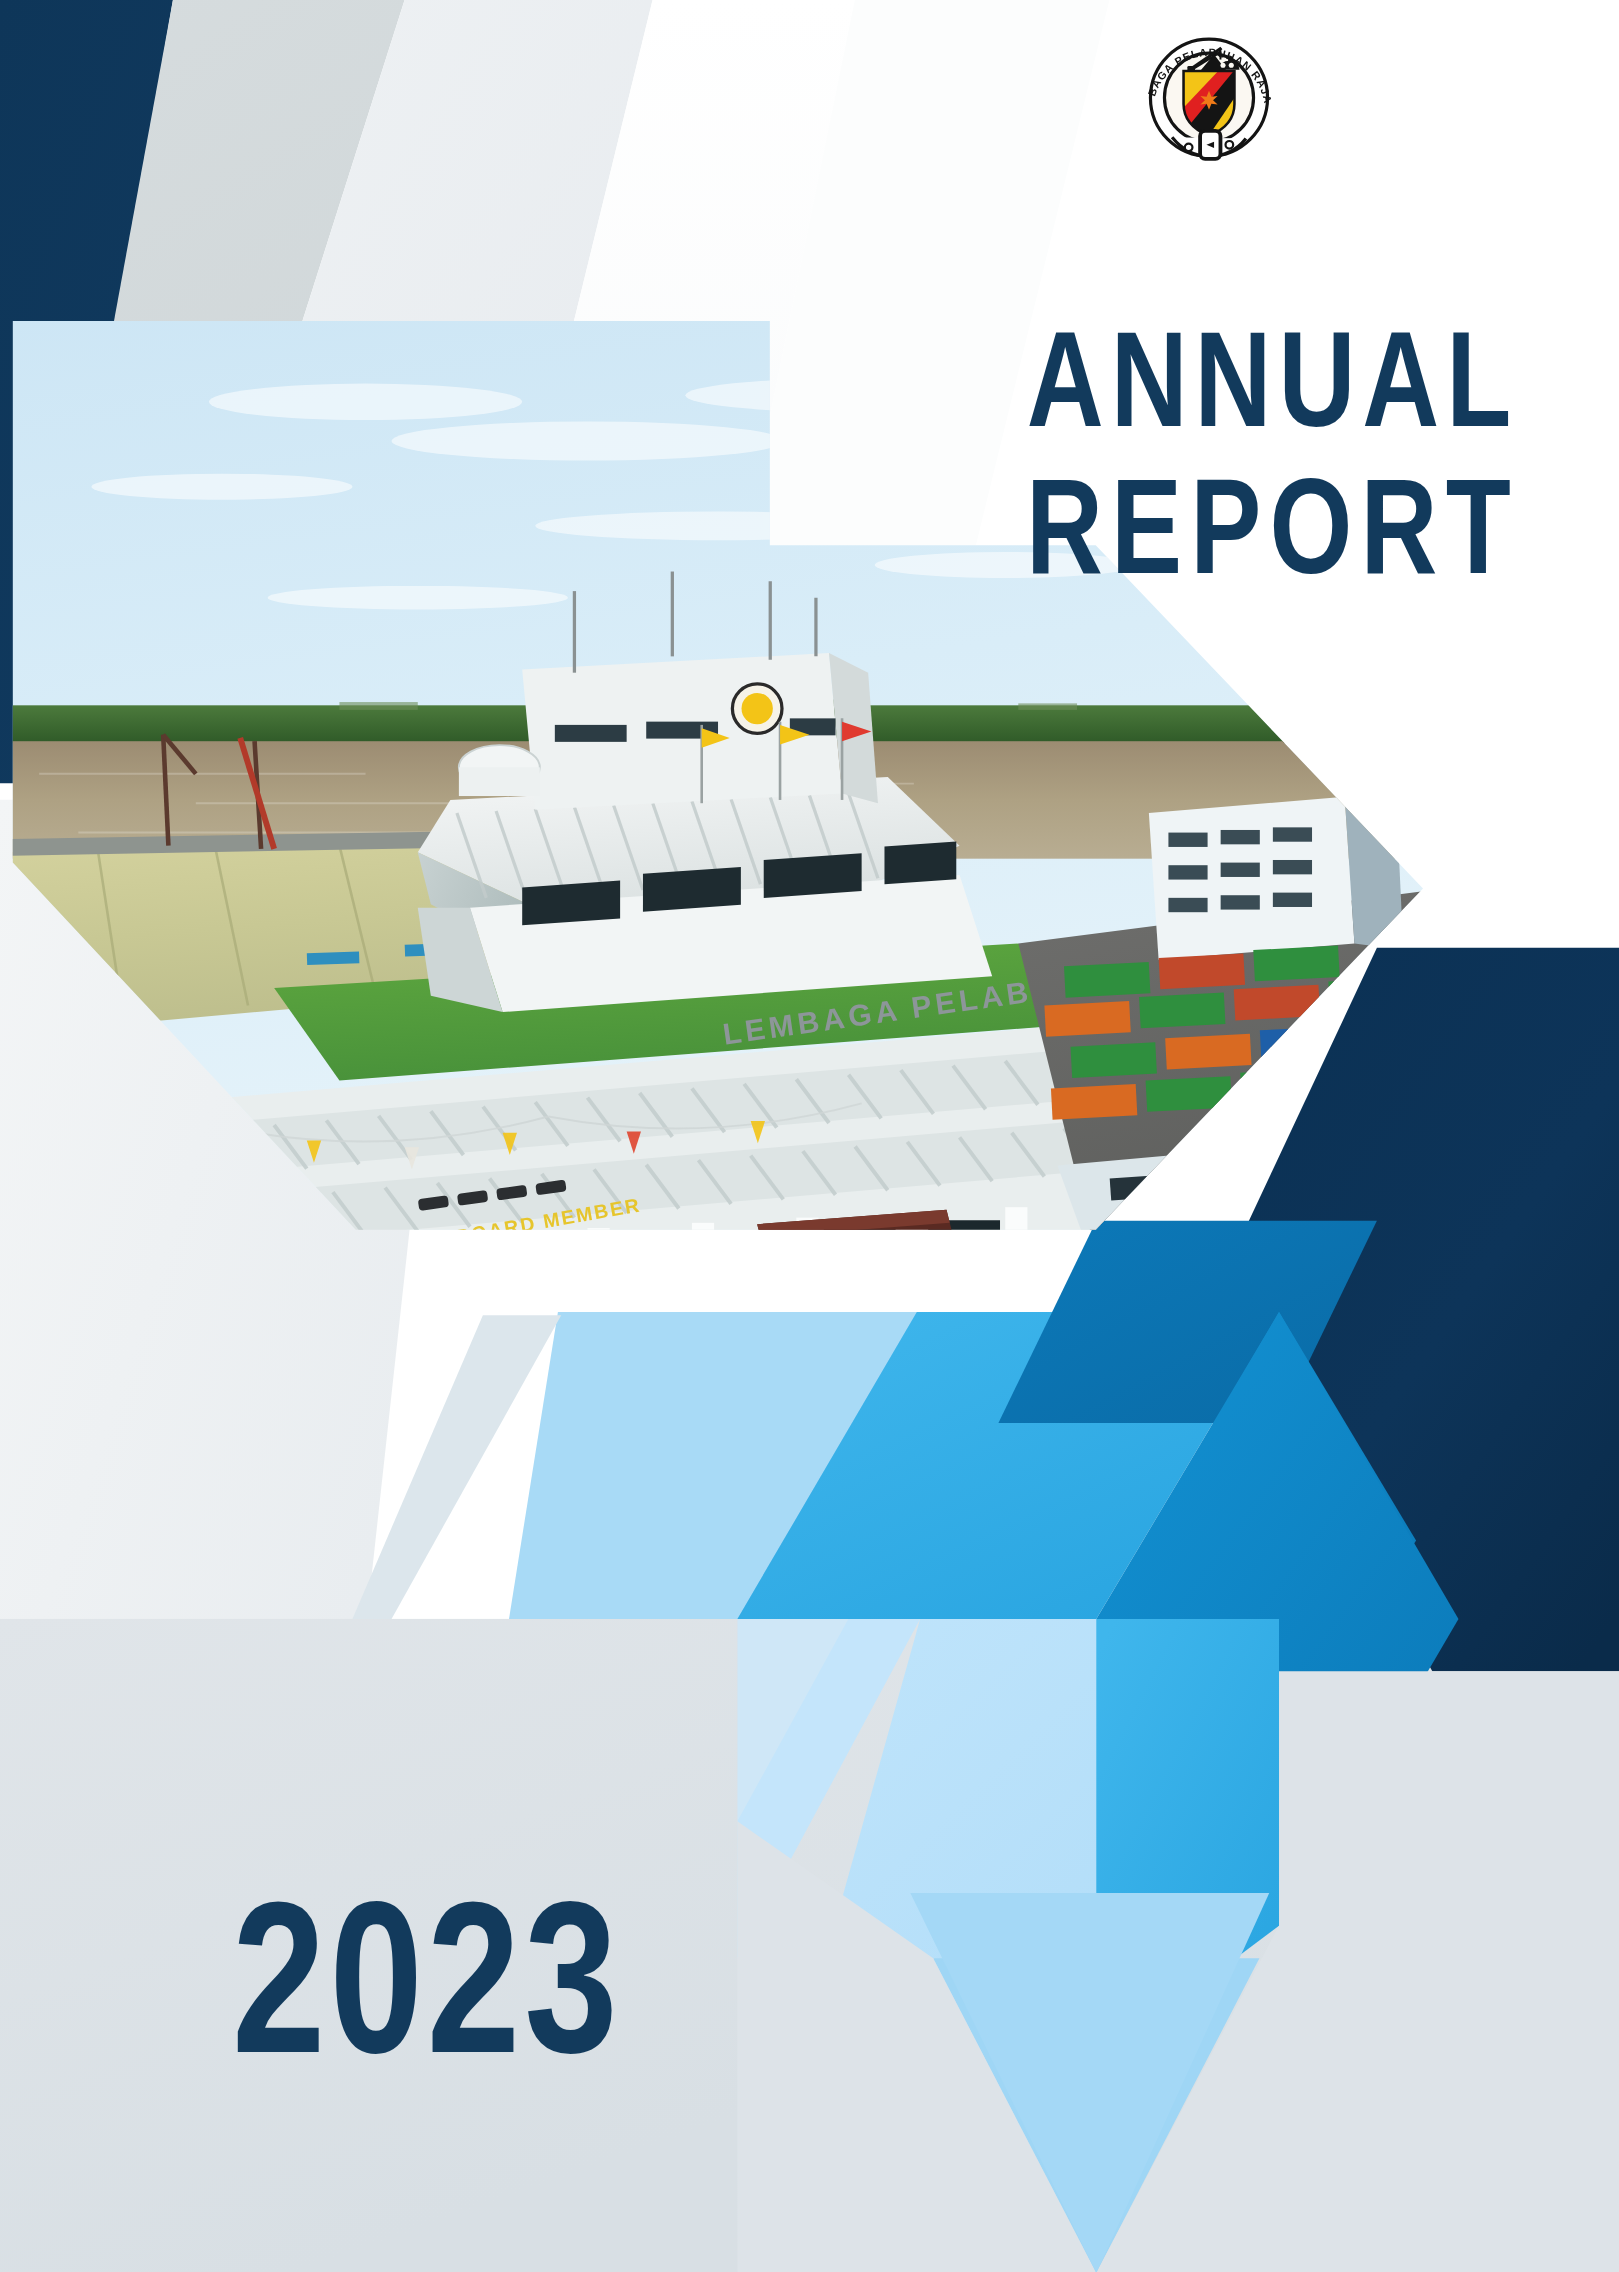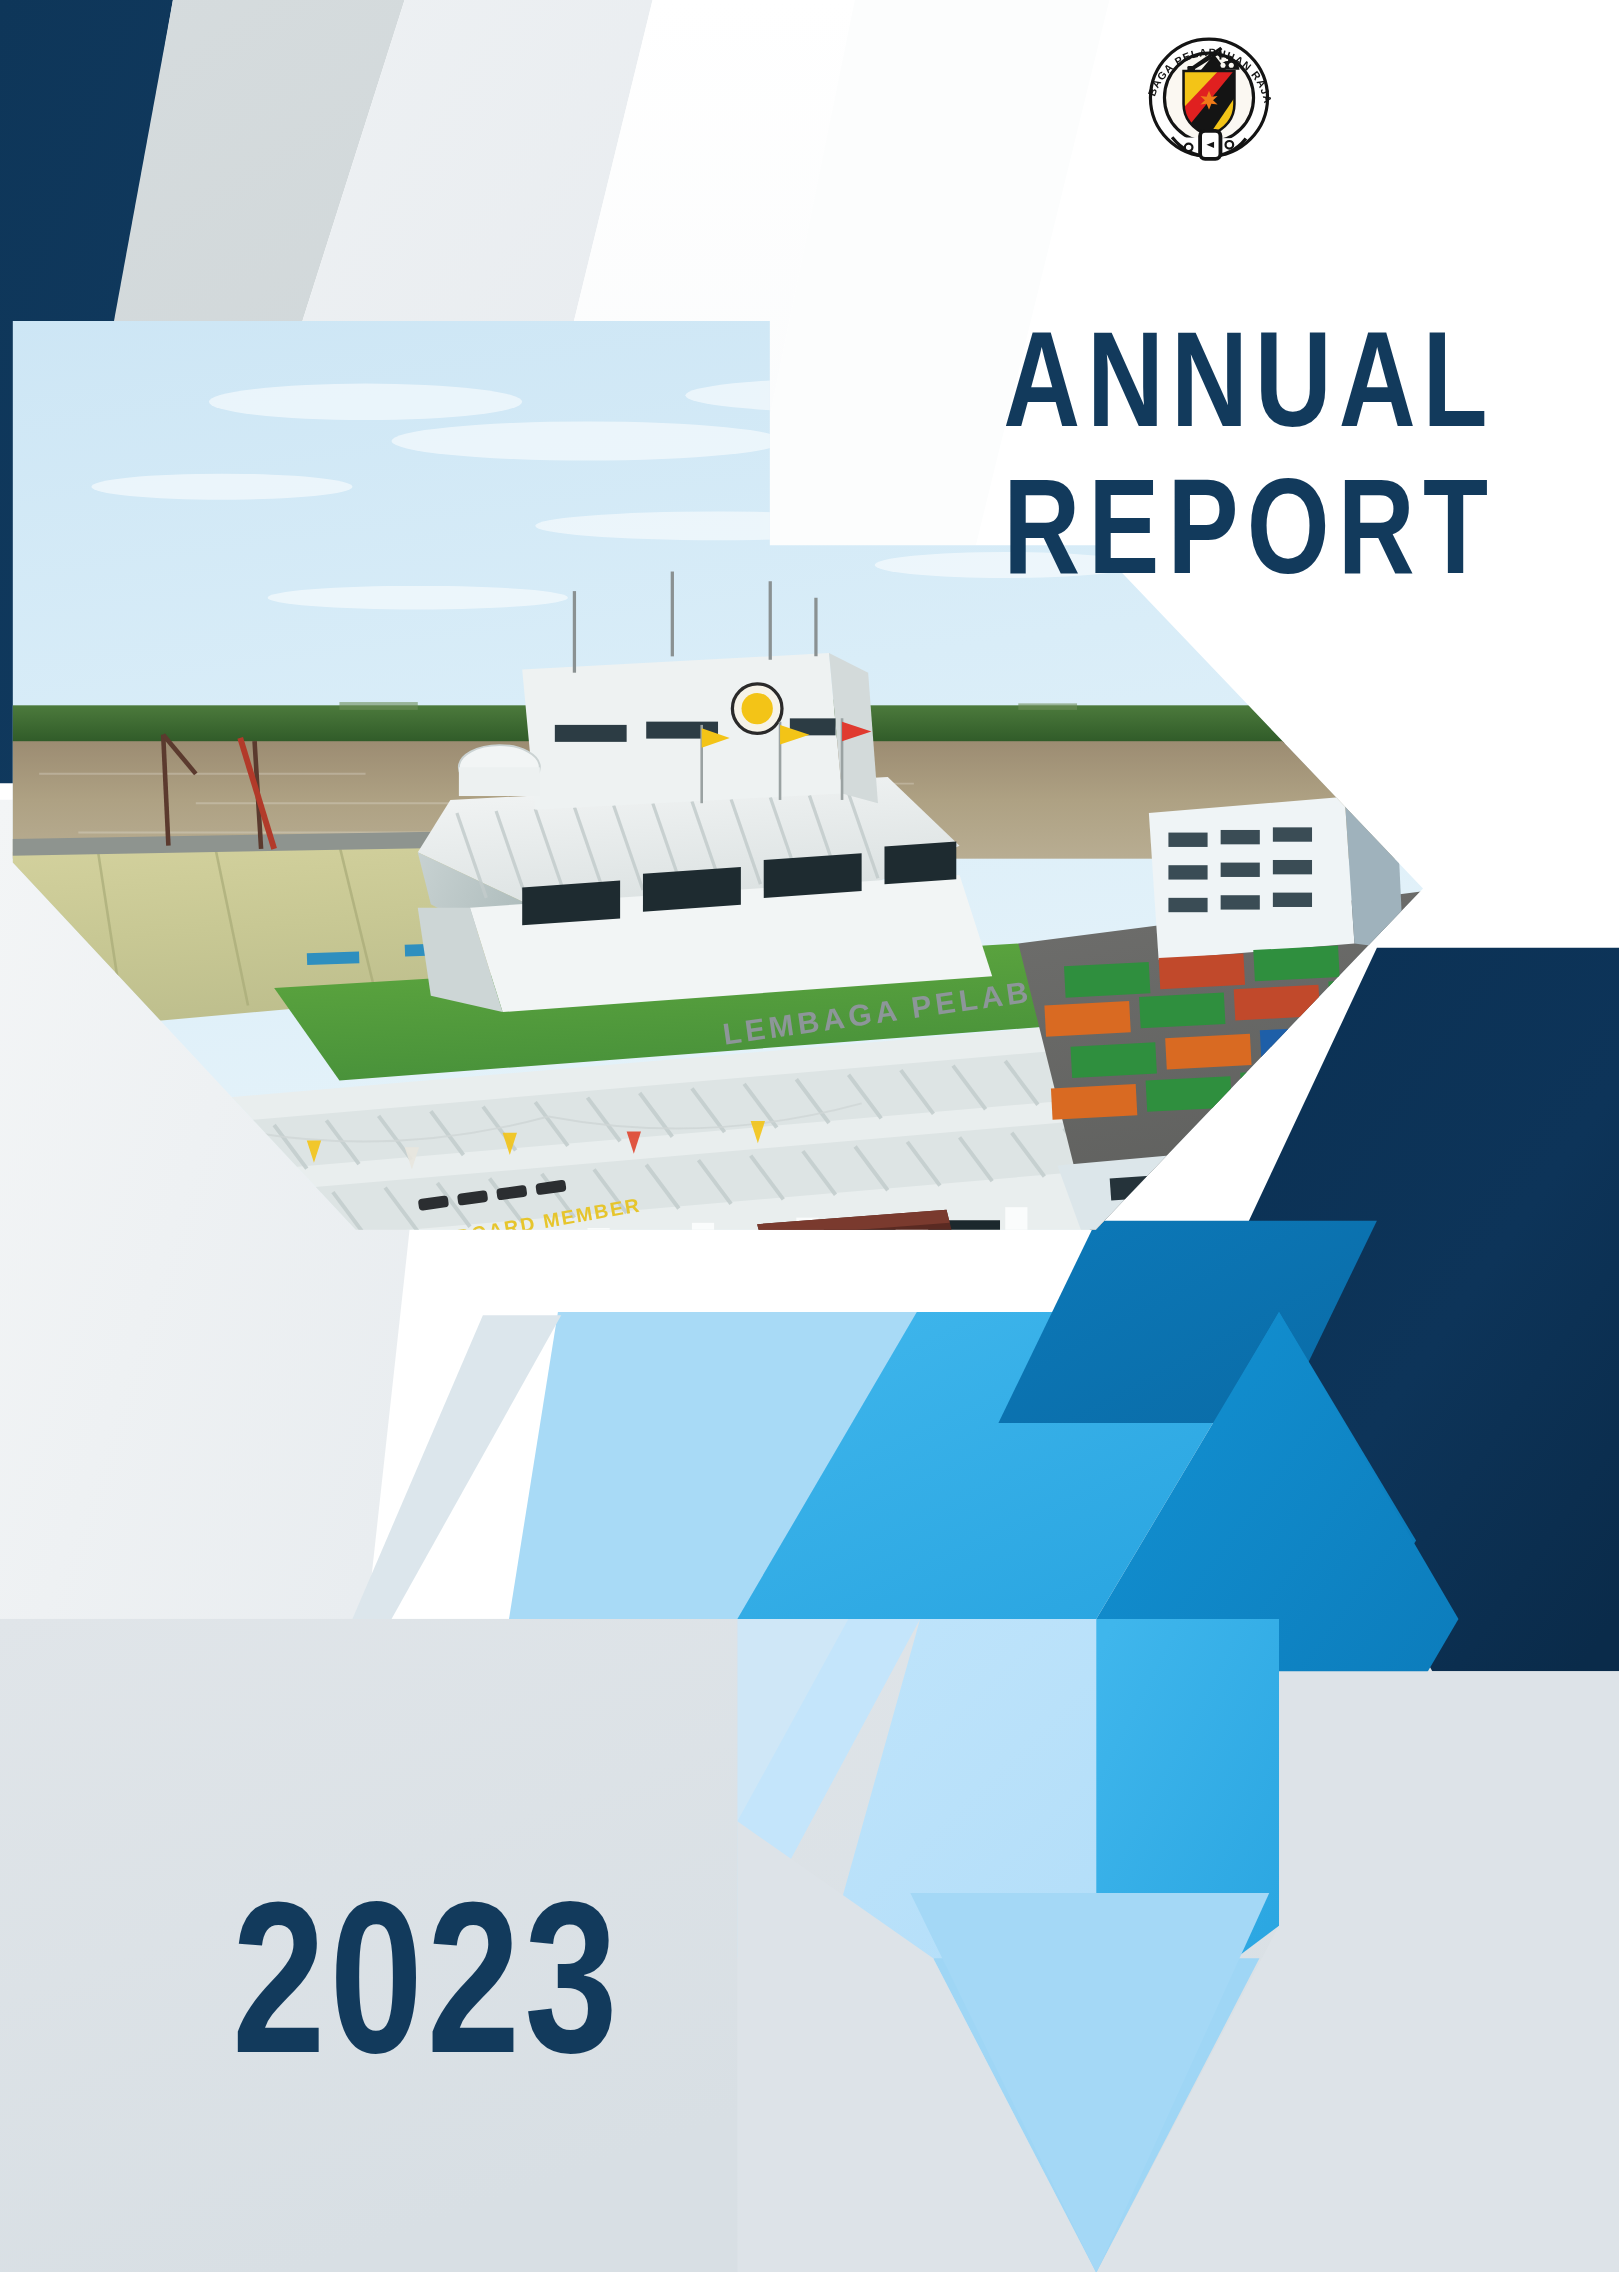--- a/index.html
+++ b/index.html
@@ -7,20 +7,21 @@
     position:relative;width:1619px;height:2273px;overflow:hidden;
     background:#ffffff;
     font-family:"Liberation Sans", sans-serif;
   }
   .lay{position:absolute;inset:0;width:100%;height:100%;}
   svg.lay{display:block;}
 
   
   #title-block{
     position:absolute;left:992px;top:307px;width:561px;
+    text-align:center;
     z-index:40;
   }
   .title-line{
     color:#123A5C;
     font-family:"Liberation Sans", sans-serif;
     font-weight:700;
     font-size:111px;
     line-height:1.32;
     letter-spacing:7.2px;
     transform:scaleY(1.22) scaleX(0.96);

